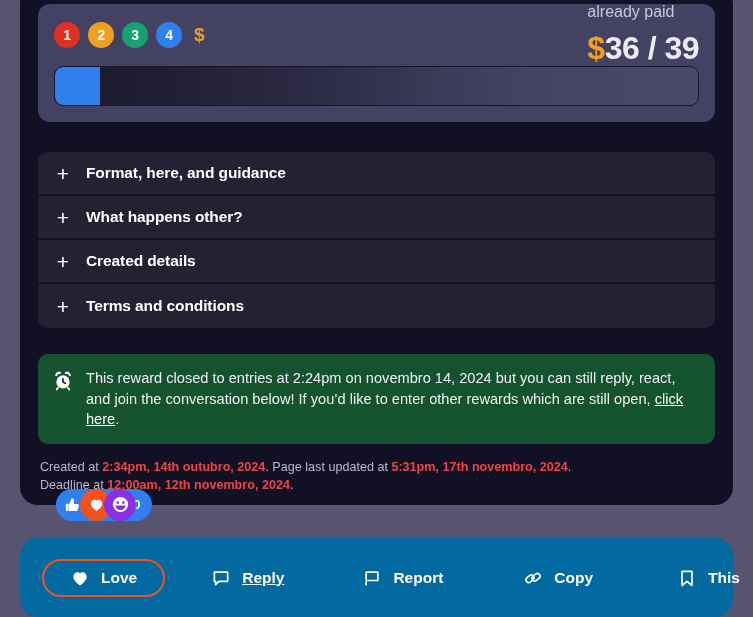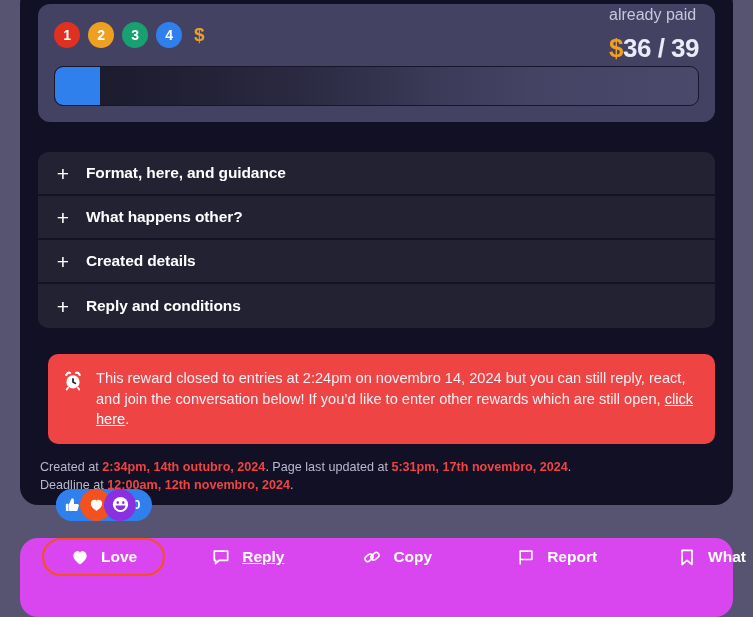--- a/index.html
+++ b/index.html
@@ -73,21 +73,21 @@
     align-items: baseline;
     gap: 9px;
     white-space: nowrap;
     flex-direction: column;
   }
   .paid-label {
     color: #c8c7da;
     font-size: 16px;
   }
   .paid-amount {
-    font-size: 26px;
+    font-size: 32px;
     font-weight: bold;
     color: #eceaf6;
     letter-spacing: -0.5px;
   }
   .paid-amount .cur { color: #f0a020; }
 
   .progress-track {
     margin-top: 14px;
     height: 40px;
     border-radius: 9px;
@@ -132,27 +132,26 @@
   .acc-label {
     color: #ffffff;
     font-size: 15.5px;
     font-weight: bold;
     letter-spacing: -0.1px;
   }
 
   
   .notice {
     margin-top: 26px;
-    background: #ef4444;
+    background: #14532d;
     border-radius: 10px;
     padding: 14px 16px 14px 14px;
     display: flex;
     gap: 12px;
     align-items: flex-start;
-    margin-left: 10px;
   }
   .notice-icon {
     flex: 0 0 auto;
     margin-top: 2px;
   }
   .notice-text {
     color: #f2f1f8;
     font-size: 14.6px;
     line-height: 1.42;
   }
@@ -208,23 +207,24 @@
   .rc2 { left: 24px; background: #f4511e; }
   .rc3 { left: 48px; background: #8b30e0; }
 
   
   .actionbar {
     position: absolute;
     left: 20px;
     top: 538px;
     width: 713px;
     height: 79px;
-    background: #d946ef;
+    background: #0369a1;
     border-radius: 18px;
     display: flex;
+    align-items: center;
     padding: 0 22px;
     box-sizing: border-box;
     gap: 0;
   }
   .action {
     display: flex;
     align-items: center;
     gap: 11px;
     color: #ffffff;
     font-size: 15.5px;
@@ -298,21 +298,21 @@
         <span class="acc-label">What happens other?</span>
       </div>
 
       <div class="acc-row">
         <span class="acc-plus">+</span>
         <span class="acc-label">Created details</span>
       </div>
 
       <div class="acc-row">
         <span class="acc-plus">+</span>
-        <span class="acc-label">Reply and conditions</span>
+        <span class="acc-label">Terms and conditions</span>
       </div>
 
     </div>
 
     <div class="notice">
       <span class="notice-icon">
         <svg width="22" height="22" viewBox="0 0 24 24" fill="none" stroke="#ffffff" stroke-width="2" stroke-linecap="round">
           <circle cx="12" cy="13" r="7.2" fill="#ffffff" stroke="none"></circle>
           <path d="M12 9.6 V13 L14.6 14.6" stroke="#232232" stroke-width="1.9"></path>
           <path d="M4.6 5.4 C5.6 3.4 7.4 2.6 8.8 3.2" stroke="#ffffff" stroke-width="2.4"></path>
@@ -369,43 +369,43 @@
 
     <button class="action reply">
       <span>
         <svg width="20" height="20" viewBox="0 0 24 24" fill="none" stroke="#ffffff" stroke-width="2" stroke-linejoin="round">
           <path d="M4 5h16v11H9.5L5.5 20v-4H4z"></path>
         </svg>
       </span>
       <span>Reply</span>
     </button>
 
+    <button class="action report">
+      <span>
+        <svg width="20" height="20" viewBox="0 0 24 24" fill="none" stroke="#ffffff" stroke-width="2" stroke-linejoin="round" stroke-linecap="round">
+          <path d="M5 20V5h14v10H5"></path>
+        </svg>
+      </span>
+      <span>Report</span>
+    </button>
+
     <button class="action copy">
       <span>
         <svg width="20" height="20" viewBox="0 0 24 24" fill="none" stroke="#ffffff" stroke-width="1.9" stroke-linecap="round">
           <rect x="3.2" y="9.6" width="10.4" height="6.6" rx="3.3" transform="rotate(-38 8.4 12.9)"></rect>
           <rect x="10.4" y="7.8" width="10.4" height="6.6" rx="3.3" transform="rotate(-38 15.6 11.1)"></rect>
         </svg>
       </span>
       <span>Copy</span>
     </button>
 
-    <button class="action report">
-      <span>
-        <svg width="20" height="20" viewBox="0 0 24 24" fill="none" stroke="#ffffff" stroke-width="2" stroke-linejoin="round" stroke-linecap="round">
-          <path d="M5 20V5h14v10H5"></path>
-        </svg>
-      </span>
-      <span>Report</span>
-    </button>
-
     <button class="action save">
       <span>
         <svg width="20" height="20" viewBox="0 0 24 24" fill="none" stroke="#ffffff" stroke-width="2" stroke-linejoin="round">
           <path d="M6 4h12v17l-6-5-6 5z"></path>
         </svg>
       </span>
-      <span>What</span>
+      <span>This</span>
     </button>
 
   </div>
 
 </div>
 
 </body></html>

